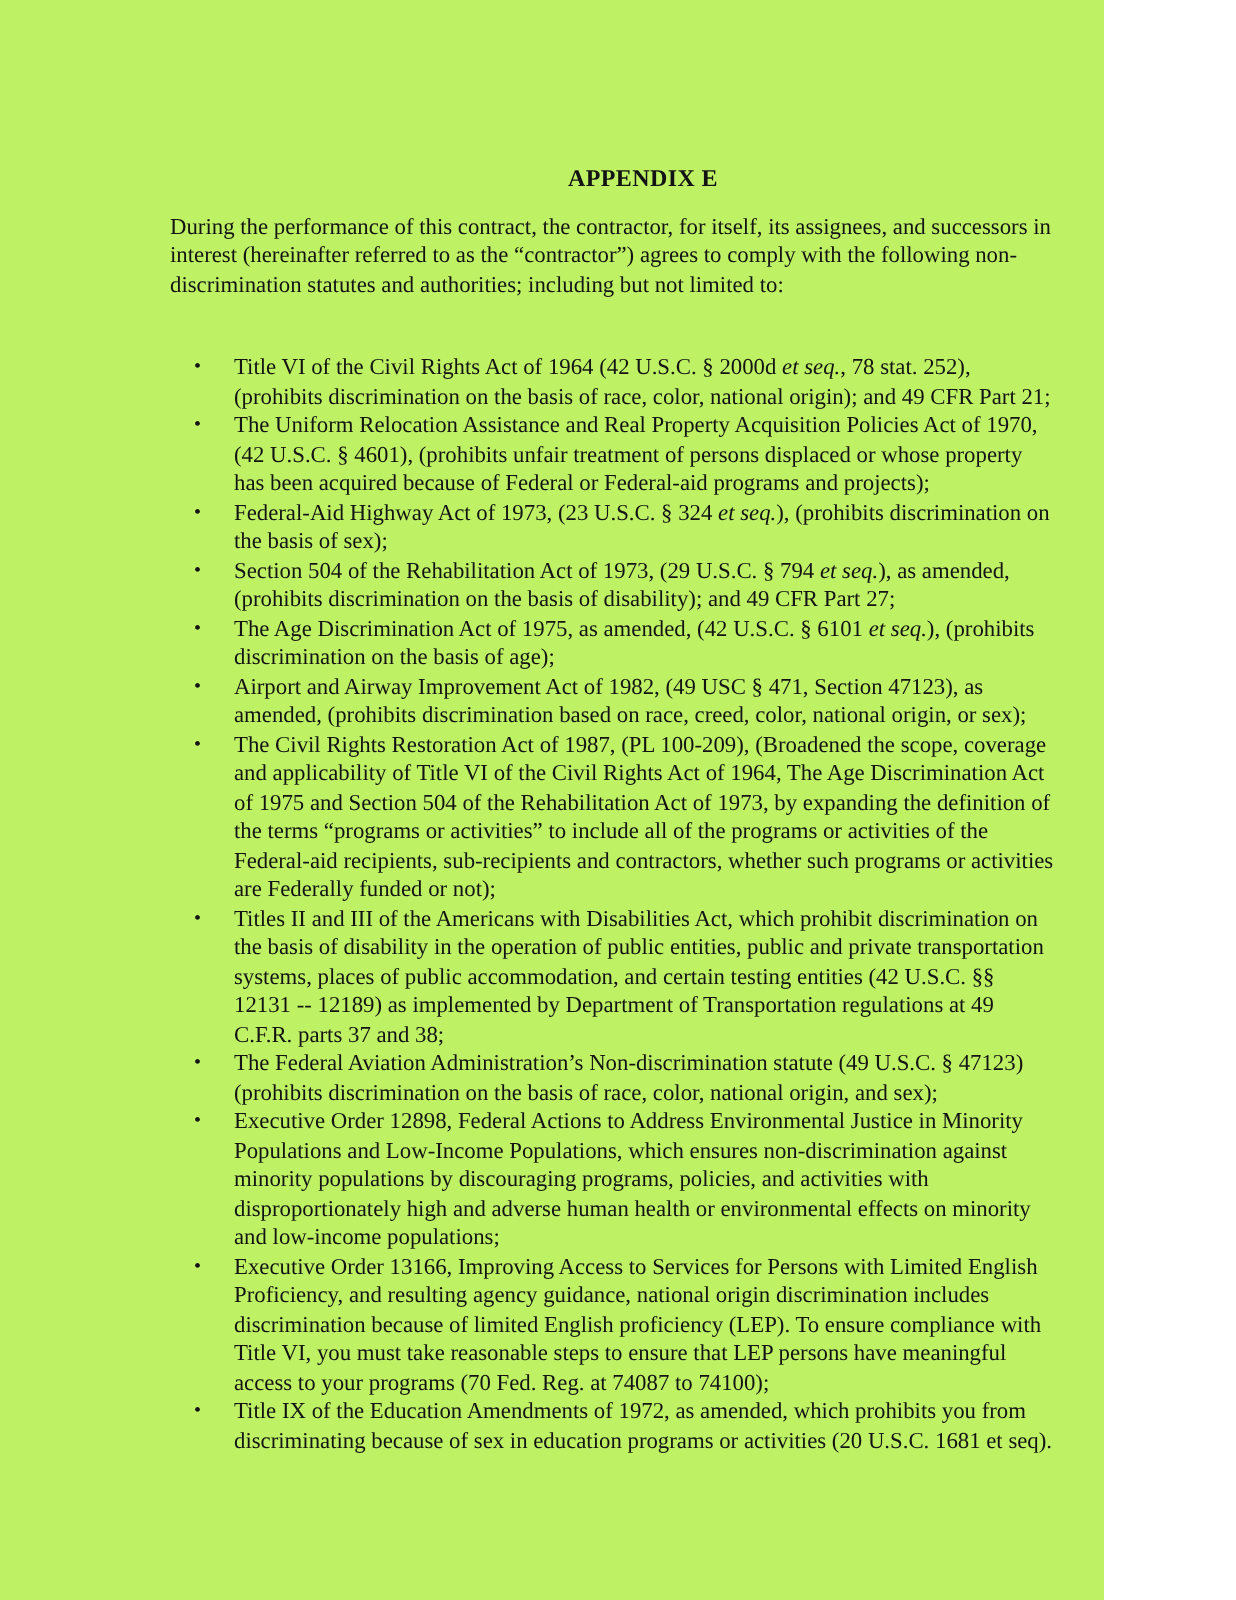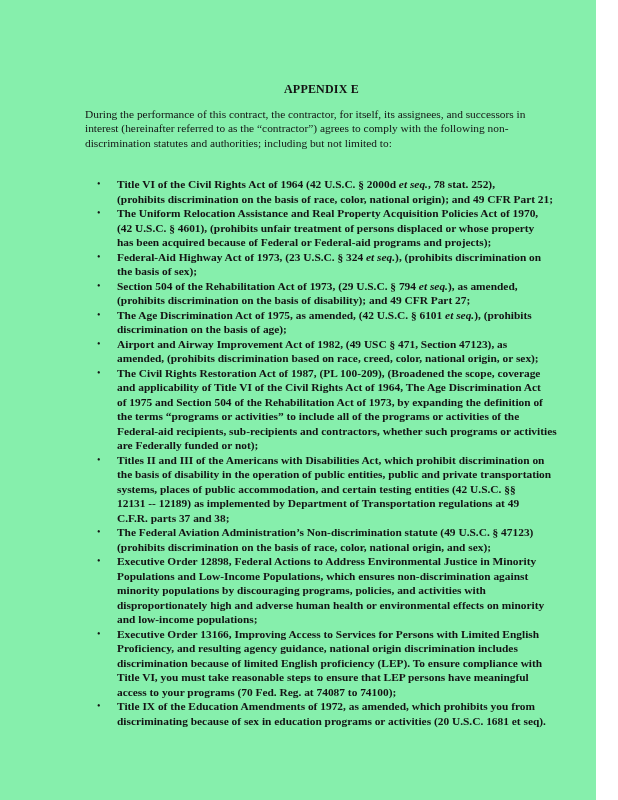--- a/index.html
+++ b/index.html
@@ -9,23 +9,23 @@
   }
   body {
     width: 618px;
     height: 800px;
     overflow: hidden;
     font-family: "Liberation Serif", serif;
     color: #131313;
   }
   .page {
     position: relative;
-    width: 596px;
+    width: 552px;
     height: 800px;
-    background: #86efac;
+    background: #bef264;
   }
   .content {
     position: absolute;
     left: 85px;
     top: 82px;
     width: 478px;
     font-size: 11.4px;
     line-height: 14.5px;
   }
   .doc-title {
@@ -49,21 +49,20 @@
     align-items: flex-start;
   }
   .bullet {
     flex: none;
     width: 20px;
     margin-left: 12px;
     font-size: 10px;
   }
   .li-text {
     flex: 1;
-    font-weight: bold;
   }
 </style>
 </head>
 <body>
 
 <div class="page">
   <div class="content">
     <h1 class="doc-title">APPENDIX E</h1>
     <p class="intro">During the performance of this contract, the contractor, for itself, its assignees, and successors in<br>interest (hereinafter referred to as the “contractor”) agrees to comply with the following non-<br>discrimination statutes and authorities; including but not limited to:</p>
     <ul class="statutes">

